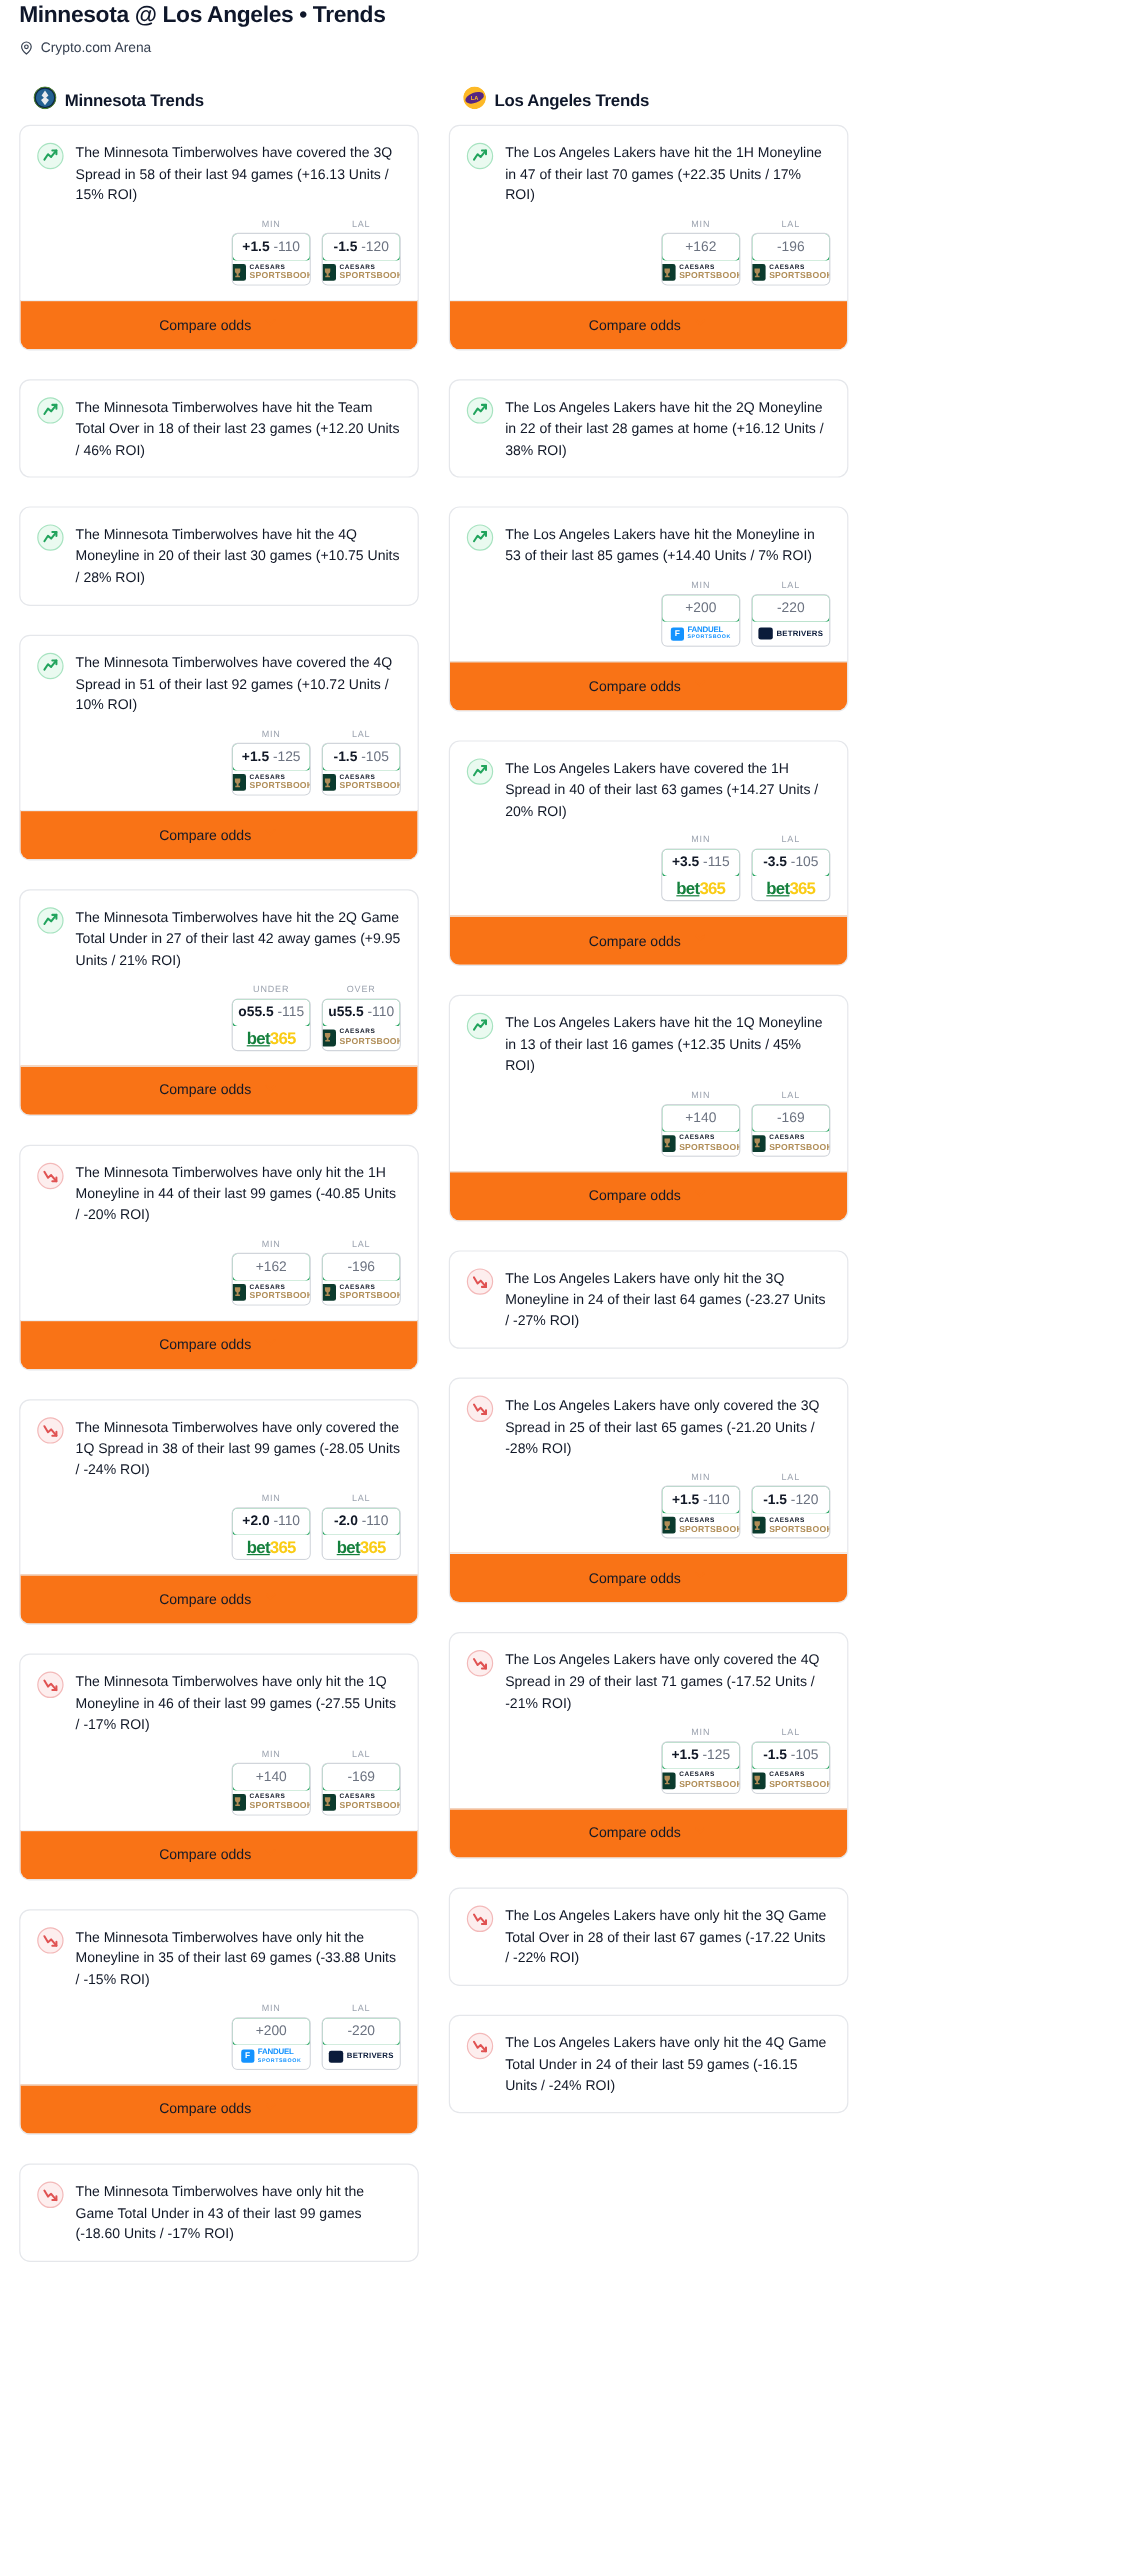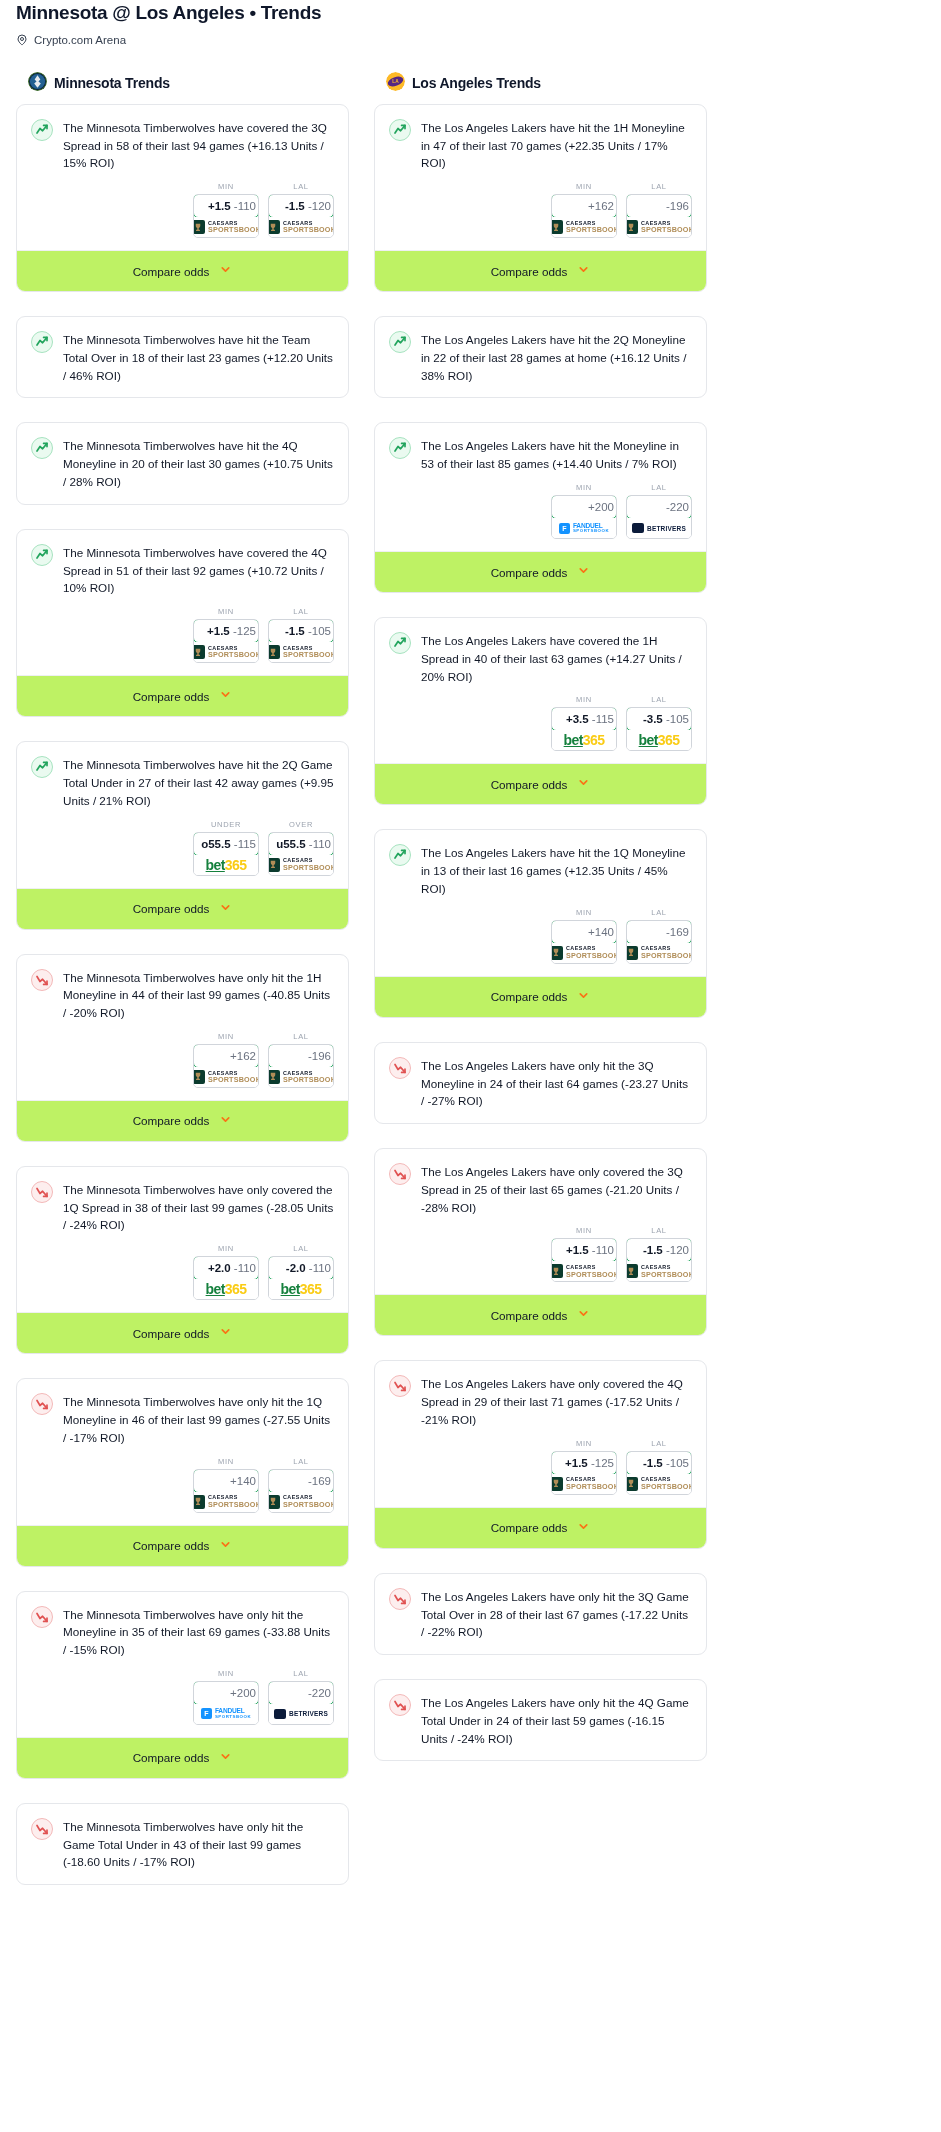--- a/index.html
+++ b/index.html
@@ -109,21 +109,21 @@
     border: 1px solid #d1d5db;
     border-radius: 5px;
     overflow: hidden;
     background: #fff;
   }
   .odds-price {
     border: 1px solid #22a45d;
     border-radius: 5px;
     margin: -1px;
     background: #fff;
-    text-align: right;
+    text-align: center;
     padding: 5px 2px 5px 2px;
     font-size: 11.5px;
     white-space: nowrap;
   }
   .odds-price .pt { font-weight: 700; color:#111827; }
   .odds-price .juice { color:#6b7280; font-weight: 400; }
   .book {
     height: 20px;
     display:flex; align-items:center; justify-content:center;
     background:#fff;
@@ -145,21 +145,21 @@
   .fd-mark { width:11px;height:11px;border-radius:2px;background:#1493ff;display:flex;align-items:center;justify-content:center;color:#fff;font-size:7px;font-weight:800;}
   .fd-words { line-height:1; }
   .fd-top { font-size:6.6px; font-weight:800; color:#1493ff; letter-spacing:-0.2px;}
   .fd-bot { font-size:4.4px; font-weight:700; color:#1493ff; letter-spacing:0.5px;}
   .book-betrivers { display:flex; align-items:center; gap:3px; }
   .br-mark { width:12px;height:10px;border-radius:2px;background:#0b1b3a;}
   .br-words { font-size:6.5px; font-weight:700; color:#0b1b3a; letter-spacing:0.2px; }
 
   
   .compare {
-    background: #bef264;
+    background: #f97316;
     border-top: 1px solid #eef0f2;
     padding: 11px 0;
     display: flex;
     align-items: center;
     justify-content: center;
     gap: 10px;
     cursor: pointer;
   }
   .compare-label { font-size: 11.7px; color: #111827; }
   .chev { display:block; }

